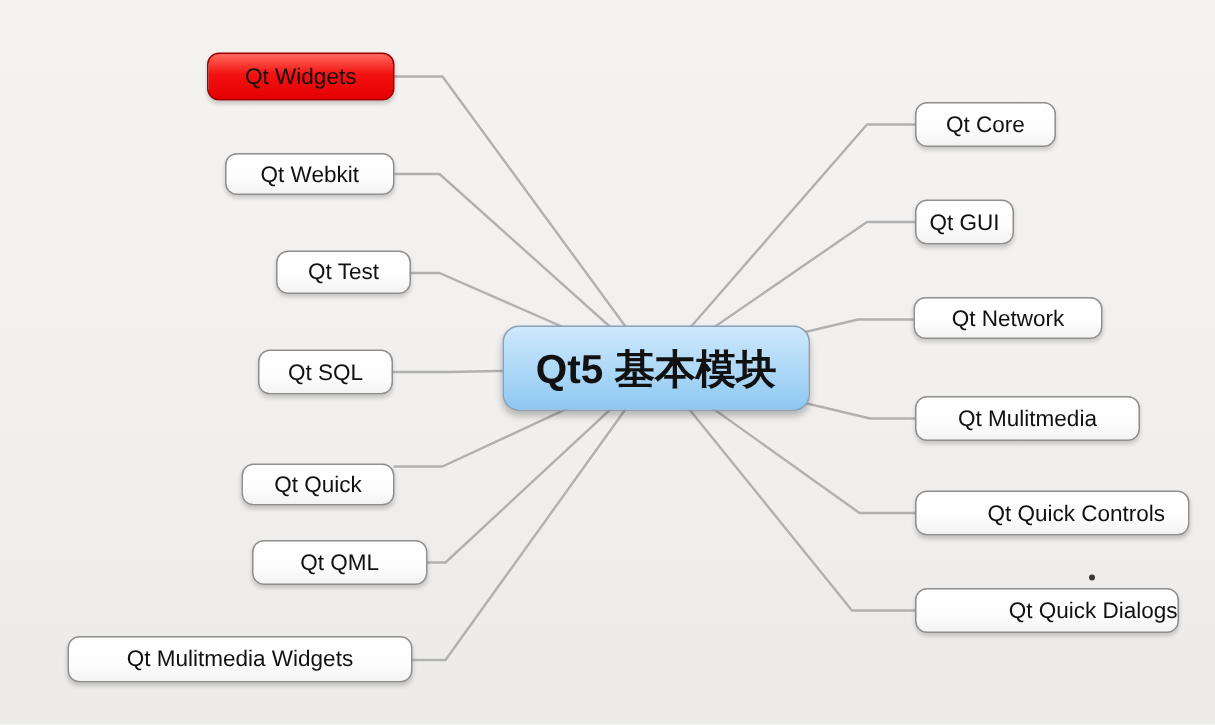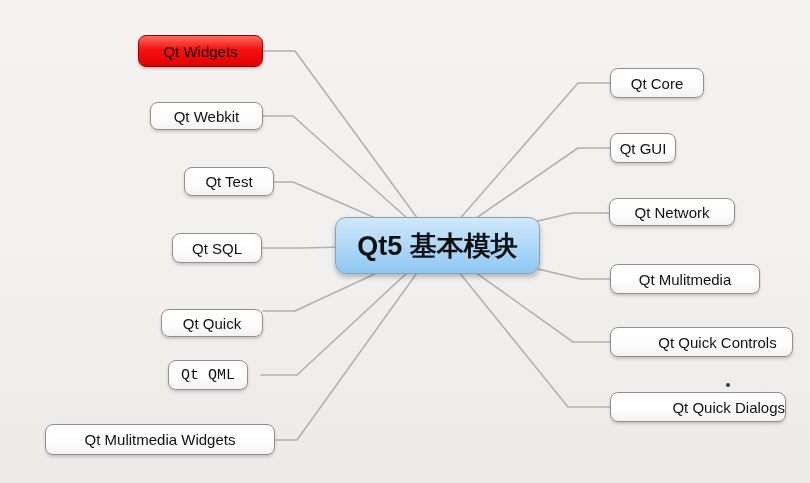--- a/index.html
+++ b/index.html
@@ -57,21 +57,21 @@
   }
 
   
   .n-center { left: 335px; top: 217px; width: 205px; height: 57px; }
 
   .n-l0 { left: 138px; top: 35px;  width: 125px; height: 32px; }
   .n-l1 { left: 150px; top: 102px; width: 113px; height: 28px; }
   .n-l2 { left: 172px; top: 167px; width: 90px;  height: 29px; margin-left: 12px; }
   .n-l3 { left: 172px; top: 233px; width: 90px;  height: 30px; }
   .n-l4 { left: 161px; top: 297px; width: 102px; height: 28px; margin-top: 12px; }
-  .n-l5 { left: 168px; top: 360px; width: 80px;  height: 30px; font-family: Liberation Mono, monospace; }
+  .n-l5 { left: 168px; top: 360px; width: 117px;  height: 30px; }
   .n-l6 { left: 45px;  top: 424px; width: 230px; height: 31px; }
 
   .n-r0 { left: 610px; top: 68px;  width: 94px;  height: 30px; }
   .n-r1 { left: 610px; top: 133px; width: 66px;  height: 30px; }
   .n-r2 { left: 609px; top: 198px; width: 126px; height: 28px; }
   .n-r3 { left: 610px; top: 264px; width: 150px; height: 30px; }
   .n-r4 { left: 610px; top: 327px; width: 183px; height: 30px; padding-left: 32px; }
   .n-r5 { left: 610px; top: 392px; width: 176px; height: 30px; justify-content: flex-end; }
 
   .stray-dot {

